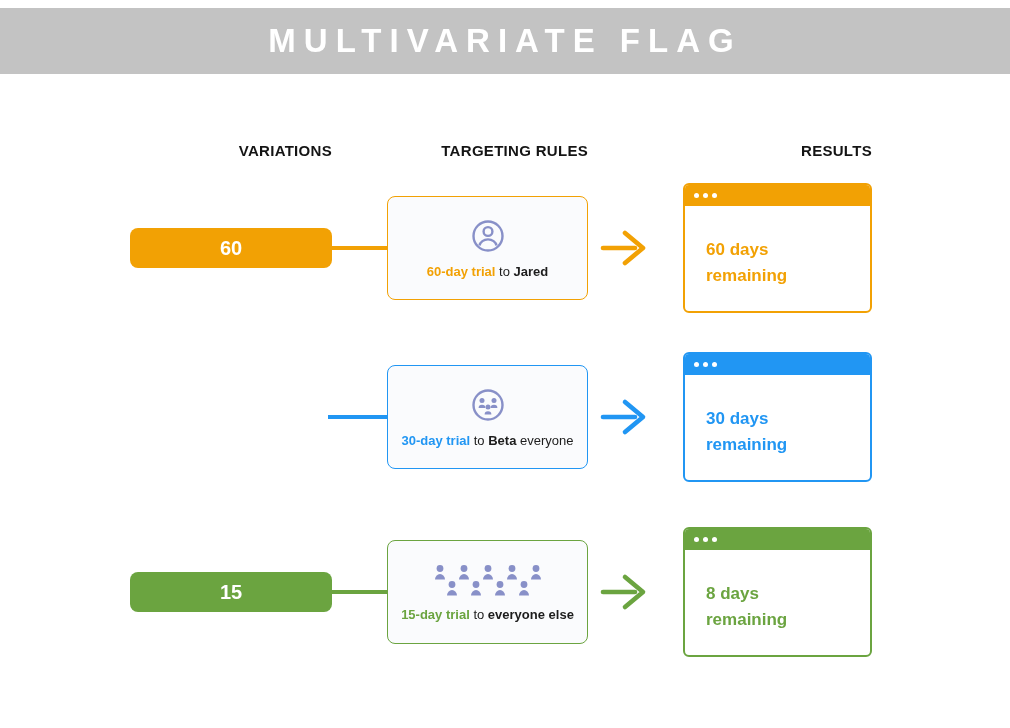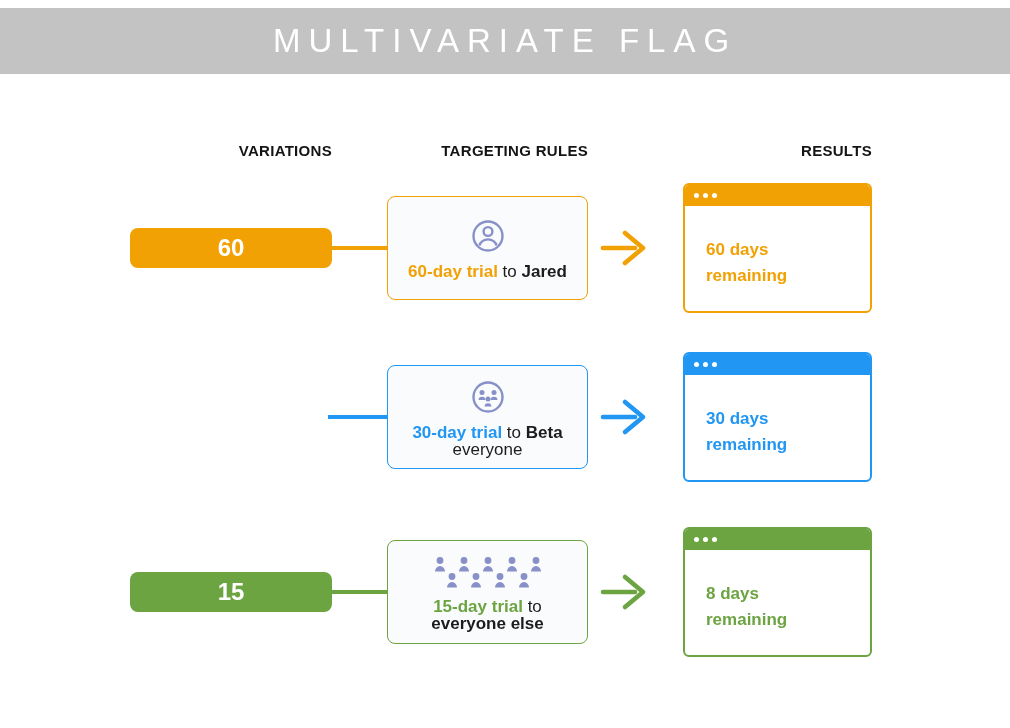--- a/index.html
+++ b/index.html
@@ -1,39 +1,39 @@
 <!DOCTYPE html>
 <html><head>
 <meta charset="utf-8">
 <style>
   html,body{margin:0;padding:0;background:#ffffff;font-family:"Liberation Sans",sans-serif;}
   .canvas{position:relative;width:1010px;height:728px;background:#ffffff;overflow:hidden;}
 
   .banner{position:absolute;top:8px;left:0;width:1010px;height:66px;background:#c3c3c3;
           display:flex;align-items:center;justify-content:center;}
-  .banner h1{margin:0;color:#ffffff;font-size:33px;font-weight:400;letter-spacing:8px;}
+  .banner h1{margin:0;color:#ffffff;font-size:33px;font-weight:700;letter-spacing:8px;}
 
   .col-h{position:absolute;top:142px;font-size:15px;font-weight:700;color:#141414;
          text-align:right;letter-spacing:.3px;}
   .col-h.v{left:130px;width:202px;}
   .col-h.t{left:387px;width:201px;}
   .col-h.r{left:683px;width:189px;}
 
   .row{position:absolute;left:0;width:1010px;height:132px;}
 
   .pill{position:absolute;left:130px;top:45px;width:202px;height:40px;background:var(--c);
         border-radius:8px;display:flex;align-items:center;justify-content:center;
-        color:#fff;font-size:24px;font-weight:700;}
+        color:#fff;font-size:20px;font-weight:700;}
   .connector{position:absolute;left:328px;top:63px;width:62px;height:4px;background:var(--c);}
 
   .card{position:absolute;left:387px;top:13px;width:201px;height:104px;background:#fafbfd;
         border:1px solid var(--c);border-radius:8px;box-sizing:border-box;
         display:flex;flex-direction:column;align-items:center;justify-content:center;gap:7px;}
   .card .icon{display:flex;align-items:center;justify-content:center;}
-  .rule-text{font-size:17px;color:#1c1c1c;text-align:center;line-height:17px;padding:0 10px;}
+  .rule-text{font-size:13px;color:#1c1c1c;text-align:center;line-height:17px;padding:0 10px;}
   .rule-text .trial{color:var(--c);font-weight:700;}
   .rule-text .b{font-weight:700;}
 
   .arrow{position:absolute;left:600px;top:43px;width:58px;height:44px;color:var(--c);}
 
   .result{position:absolute;left:683px;top:0;width:189px;height:130px;box-sizing:border-box;
           border:2px solid var(--c);border-radius:6px;overflow:hidden;background:#fff;}
   .bar{height:21px;background:var(--c);display:flex;align-items:center;gap:4px;padding-left:9px;}
   .dot{width:5px;height:5px;border-radius:50%;background:#ffffff;display:inline-block;}
   .result-body{padding:31px 0 0 21px;color:var(--c);font-size:17px;font-weight:700;line-height:26px;}

